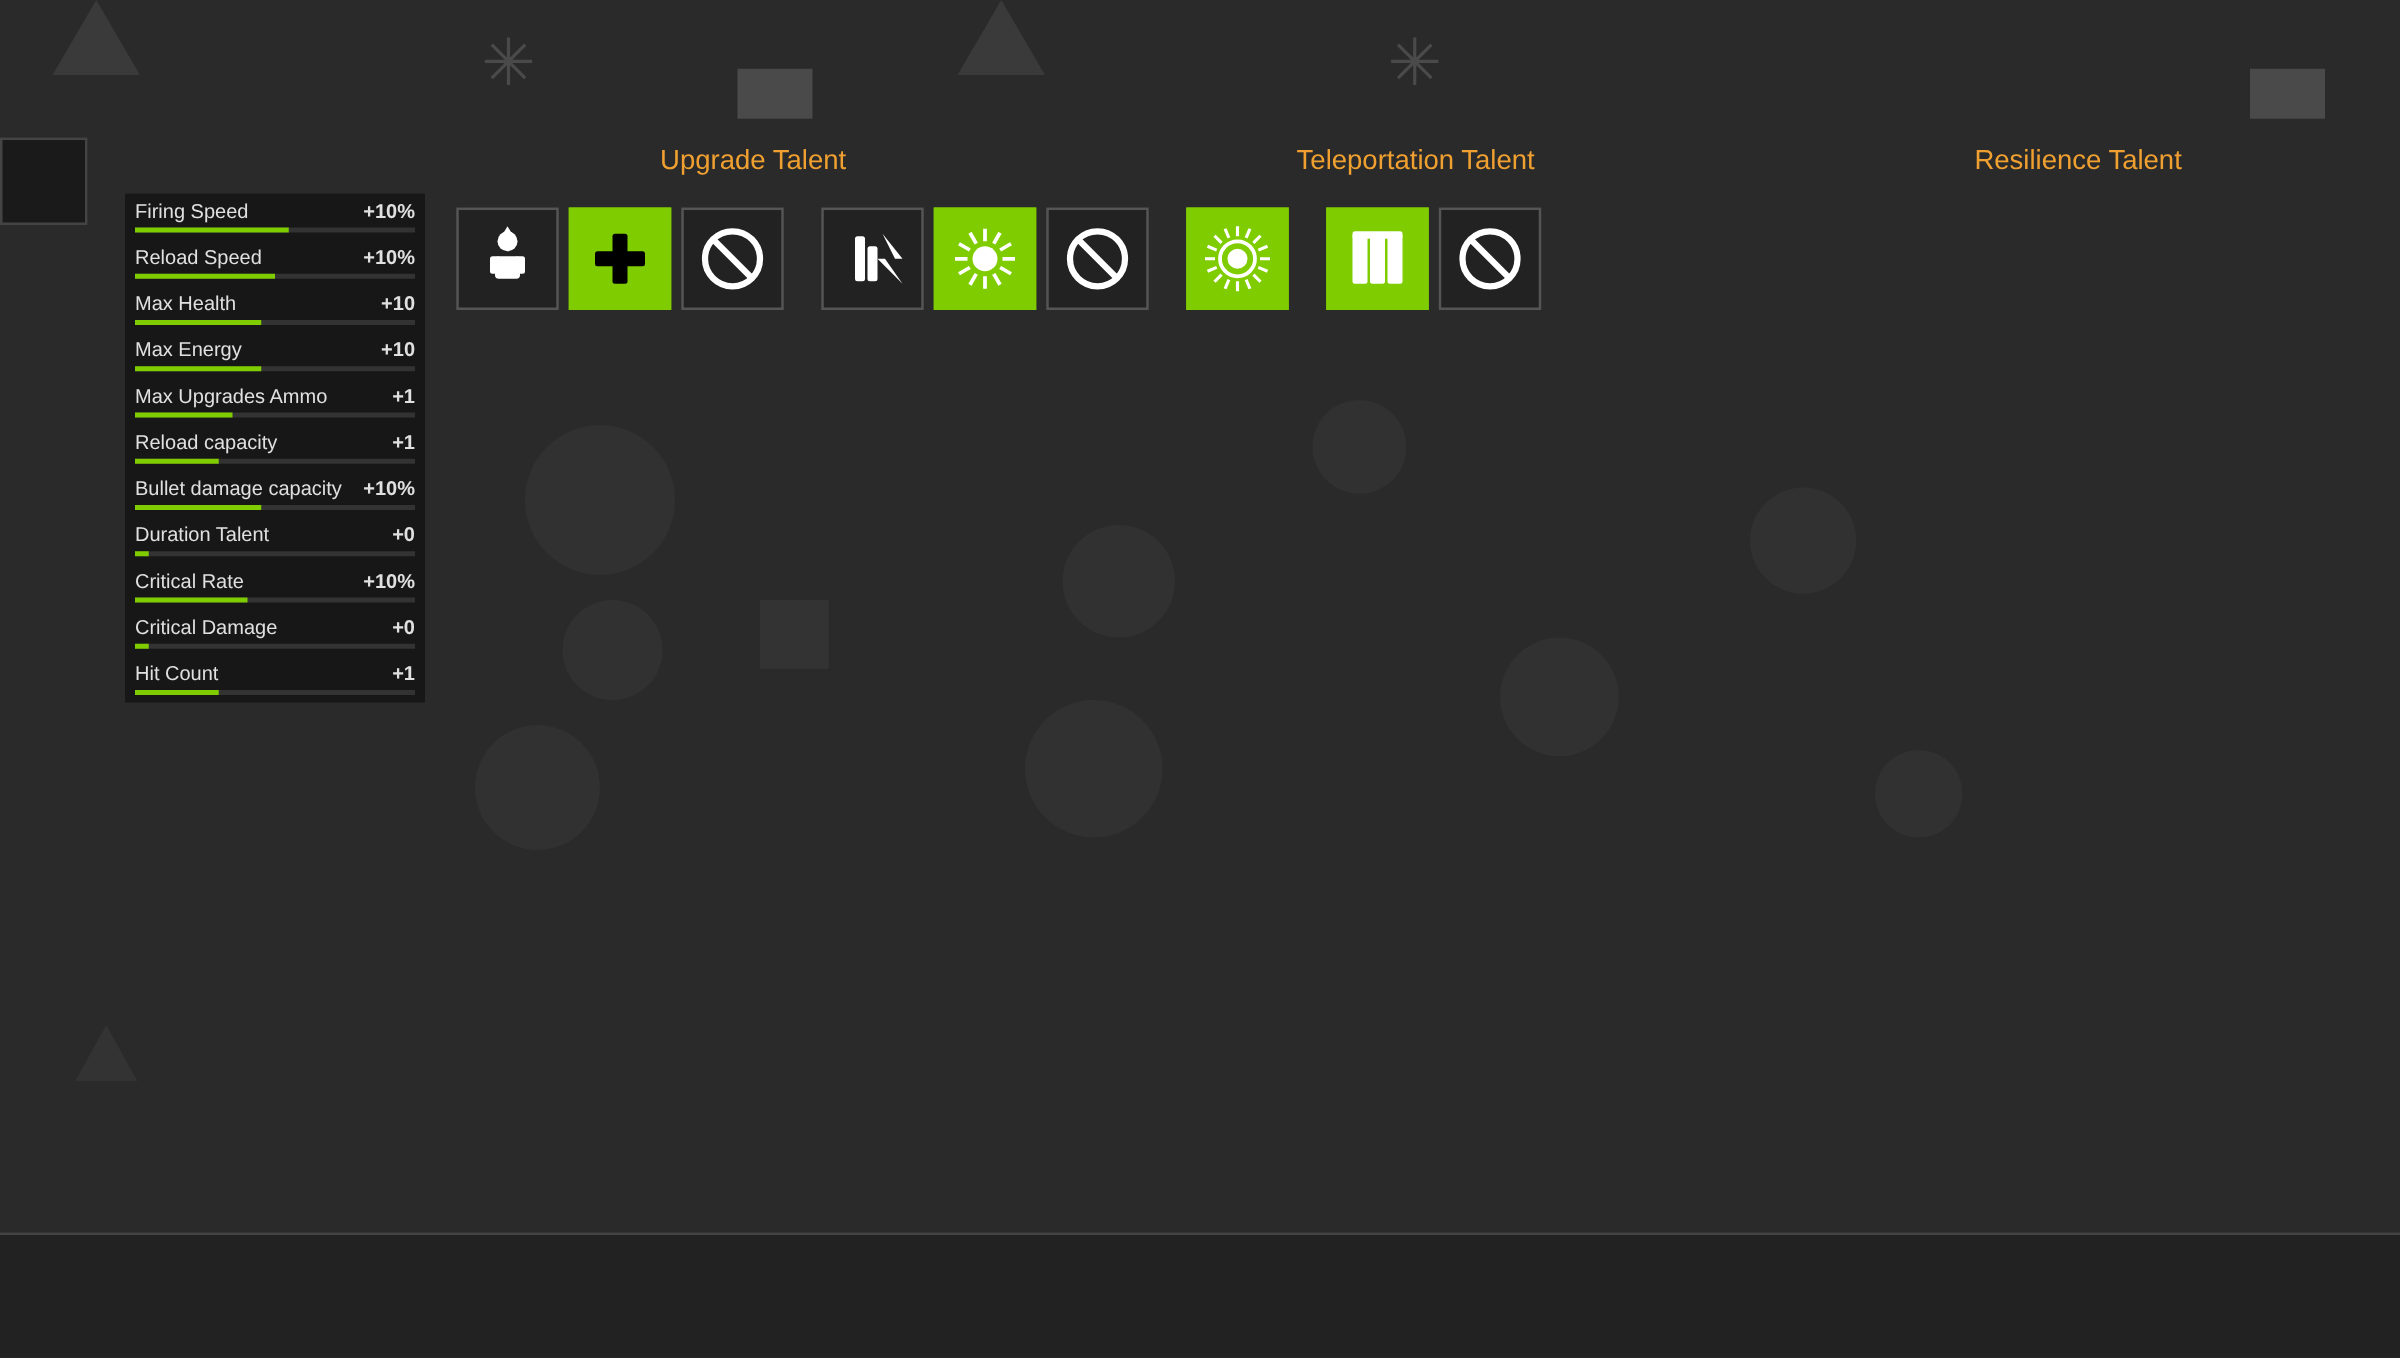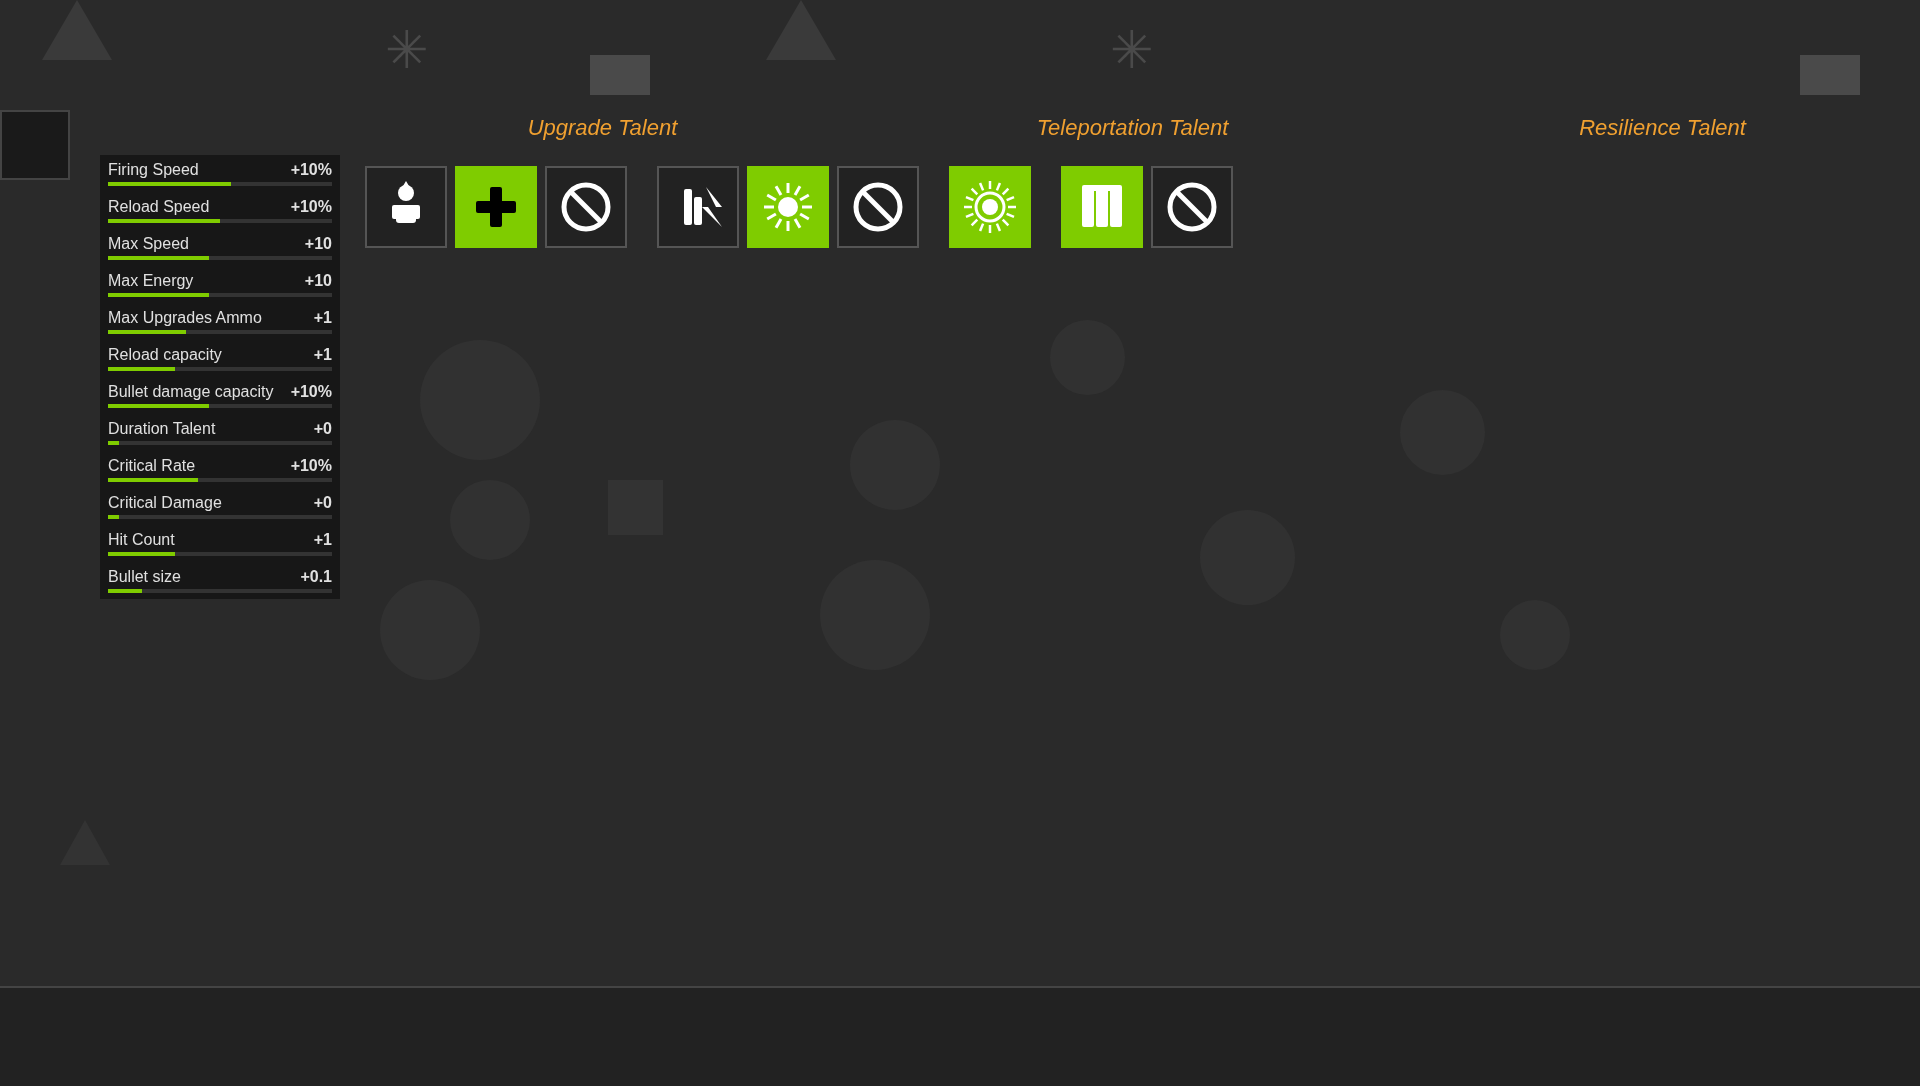--- a/index.html
+++ b/index.html
@@ -184,21 +184,20 @@
       position: absolute;
       top: 100px;
       left: 345px;
       right: 0;
       z-index: 10;
     }
 
     .talent-tabs {
       display: flex;
       gap: 15px;
-      font-style: italic;
     }
 
     .talent-tab {
       flex: 1;
       text-align: center;
       font-size: 22px;
       color: #f0a030;
       padding: 15px 10px;
       cursor: pointer;
     }
@@ -315,21 +314,21 @@
     <div class="stat-row">
       <span class="stat-name">Reload Speed</span>
       <span class="stat-value">+10%</span>
     </div>
     <div class="stat-bar-container">
       <div class="stat-bar" style="width:50%"></div>
     </div>
   </div>
     <div class="stat-item">
     <div class="stat-row">
-      <span class="stat-name">Max Speed</span>
+      <span class="stat-name">Max Health</span>
       <span class="stat-value">+10</span>
     </div>
     <div class="stat-bar-container">
       <div class="stat-bar" style="width:45%"></div>
     </div>
   </div>
     <div class="stat-item">
     <div class="stat-row">
       <span class="stat-name">Max Energy</span>
       <span class="stat-value">+10</span>
@@ -392,29 +391,20 @@
       <div class="stat-bar" style="width:5%"></div>
     </div>
   </div>
     <div class="stat-item">
     <div class="stat-row">
       <span class="stat-name">Hit Count</span>
       <span class="stat-value">+1</span>
     </div>
     <div class="stat-bar-container">
       <div class="stat-bar" style="width:30%"></div>
-    </div>
-  </div>
-    <div class="stat-item">
-    <div class="stat-row">
-      <span class="stat-name">Bullet size</span>
-      <span class="stat-value">+0.1</span>
-    </div>
-    <div class="stat-bar-container">
-      <div class="stat-bar" style="width:15%"></div>
     </div>
   </div>
   </div>
 
 <div class="talent-area">
 
   <div class="talent-tabs" id="talent-tabs-container">
   <div class="talent-tab">Upgrade Talent</div>
       <div class="talent-tab">Teleportation Talent</div>
       <div class="talent-tab">Resilience Talent</div>

